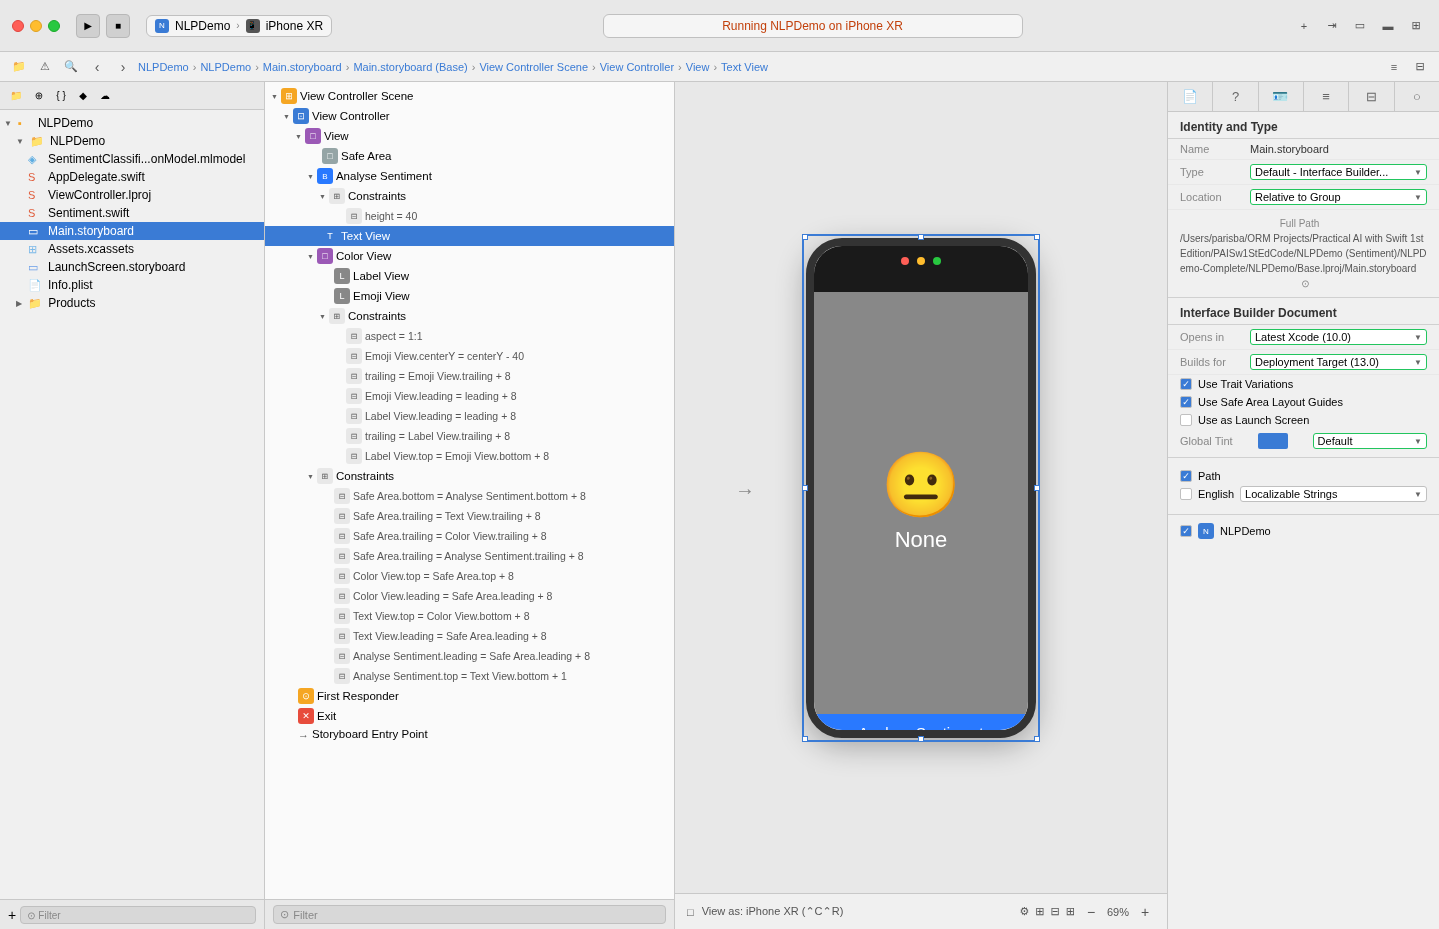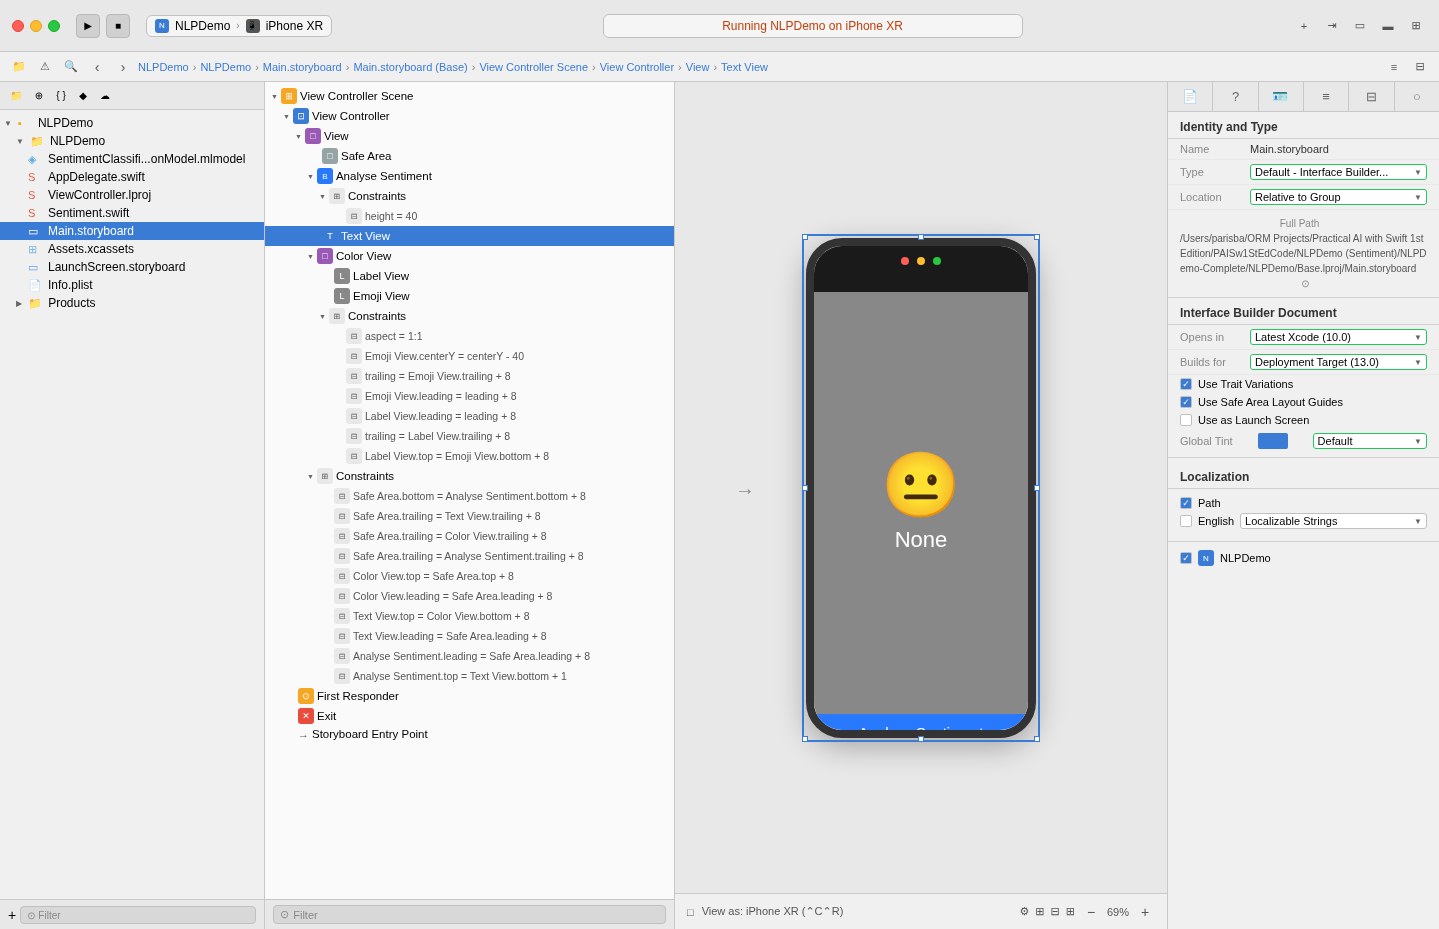--- a/index.html
+++ b/index.html
@@ -591,21 +591,20 @@
       <span style="color:#888;font-size:11px;">Global Tint</span>
       <div class="tint-swatch"></div>
       <div class="prop-select" style="flex:1;">
         <span>Default</span>
         <span class="select-arrow">▼</span>
       </div>
     </div>
 
     <div class="separator"></div>
 
-    <div class="section-title">Localization</div>
 
     <div class="localization-section">
       <div class="loc-row">
         <div class="cb">
             <span class="cb-check">✓</span>
           </div>
         <span>Path</span>
       </div>
       <div class="loc-row">
         <div class="cb cb-empty"></div>

